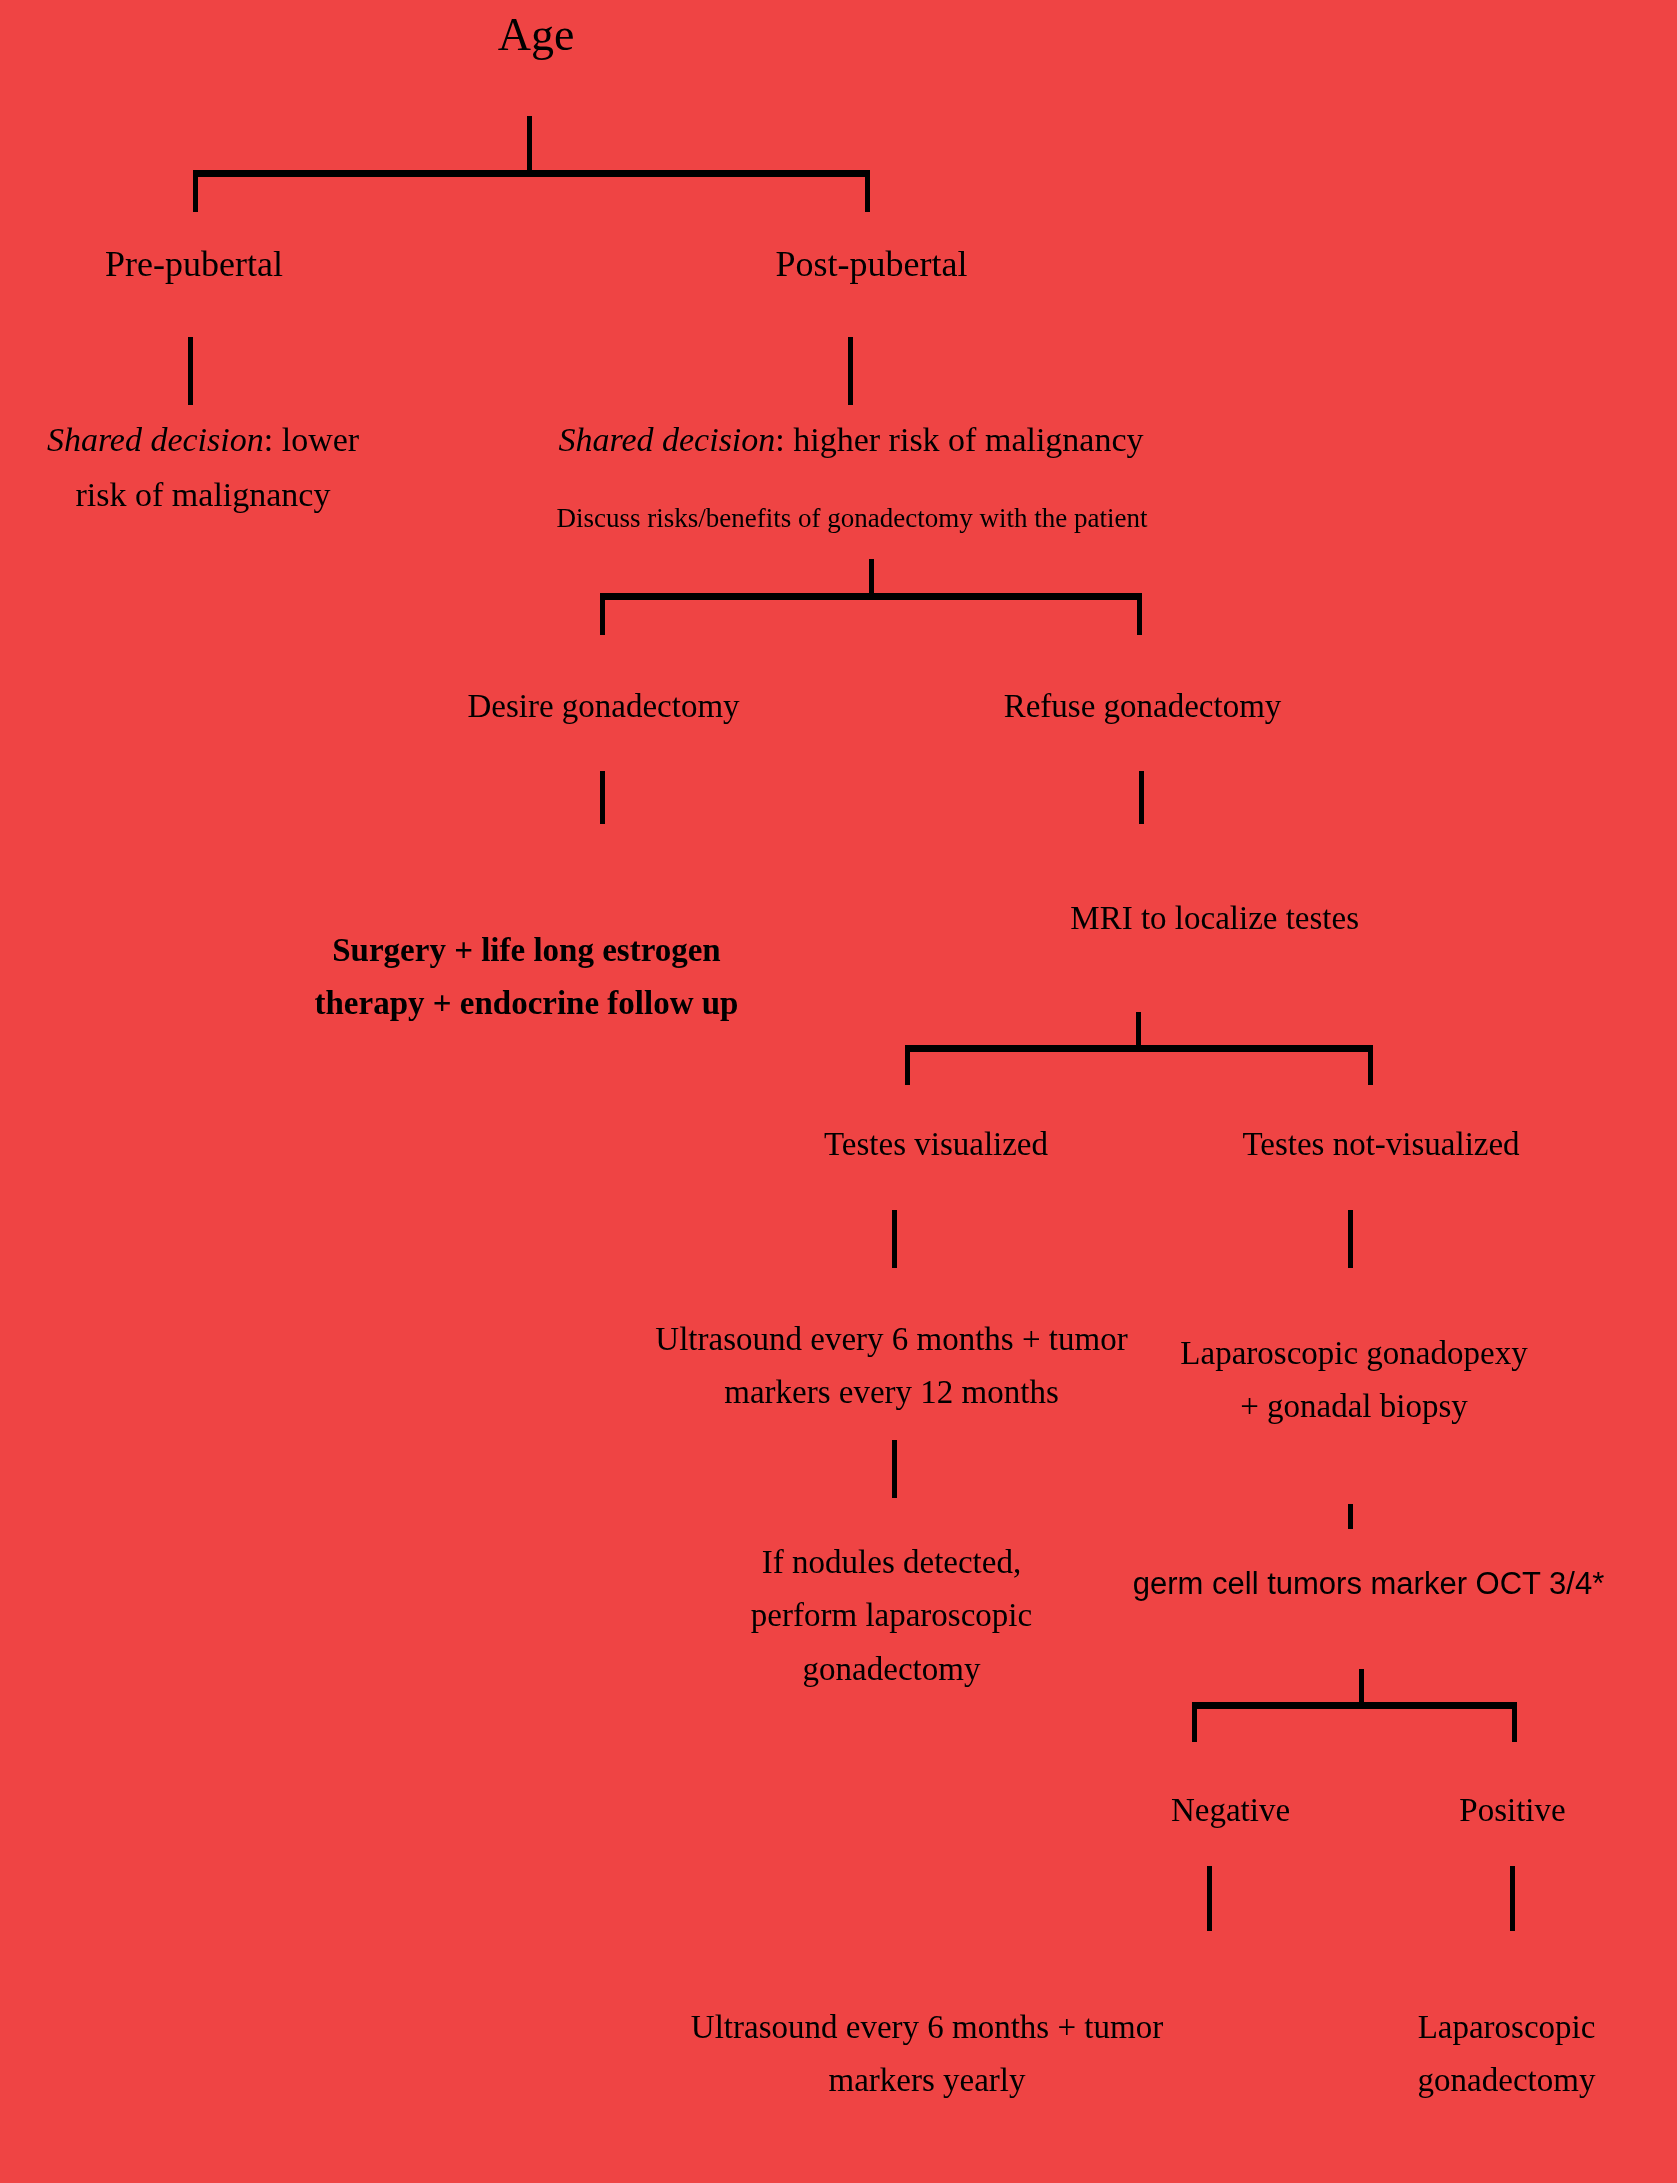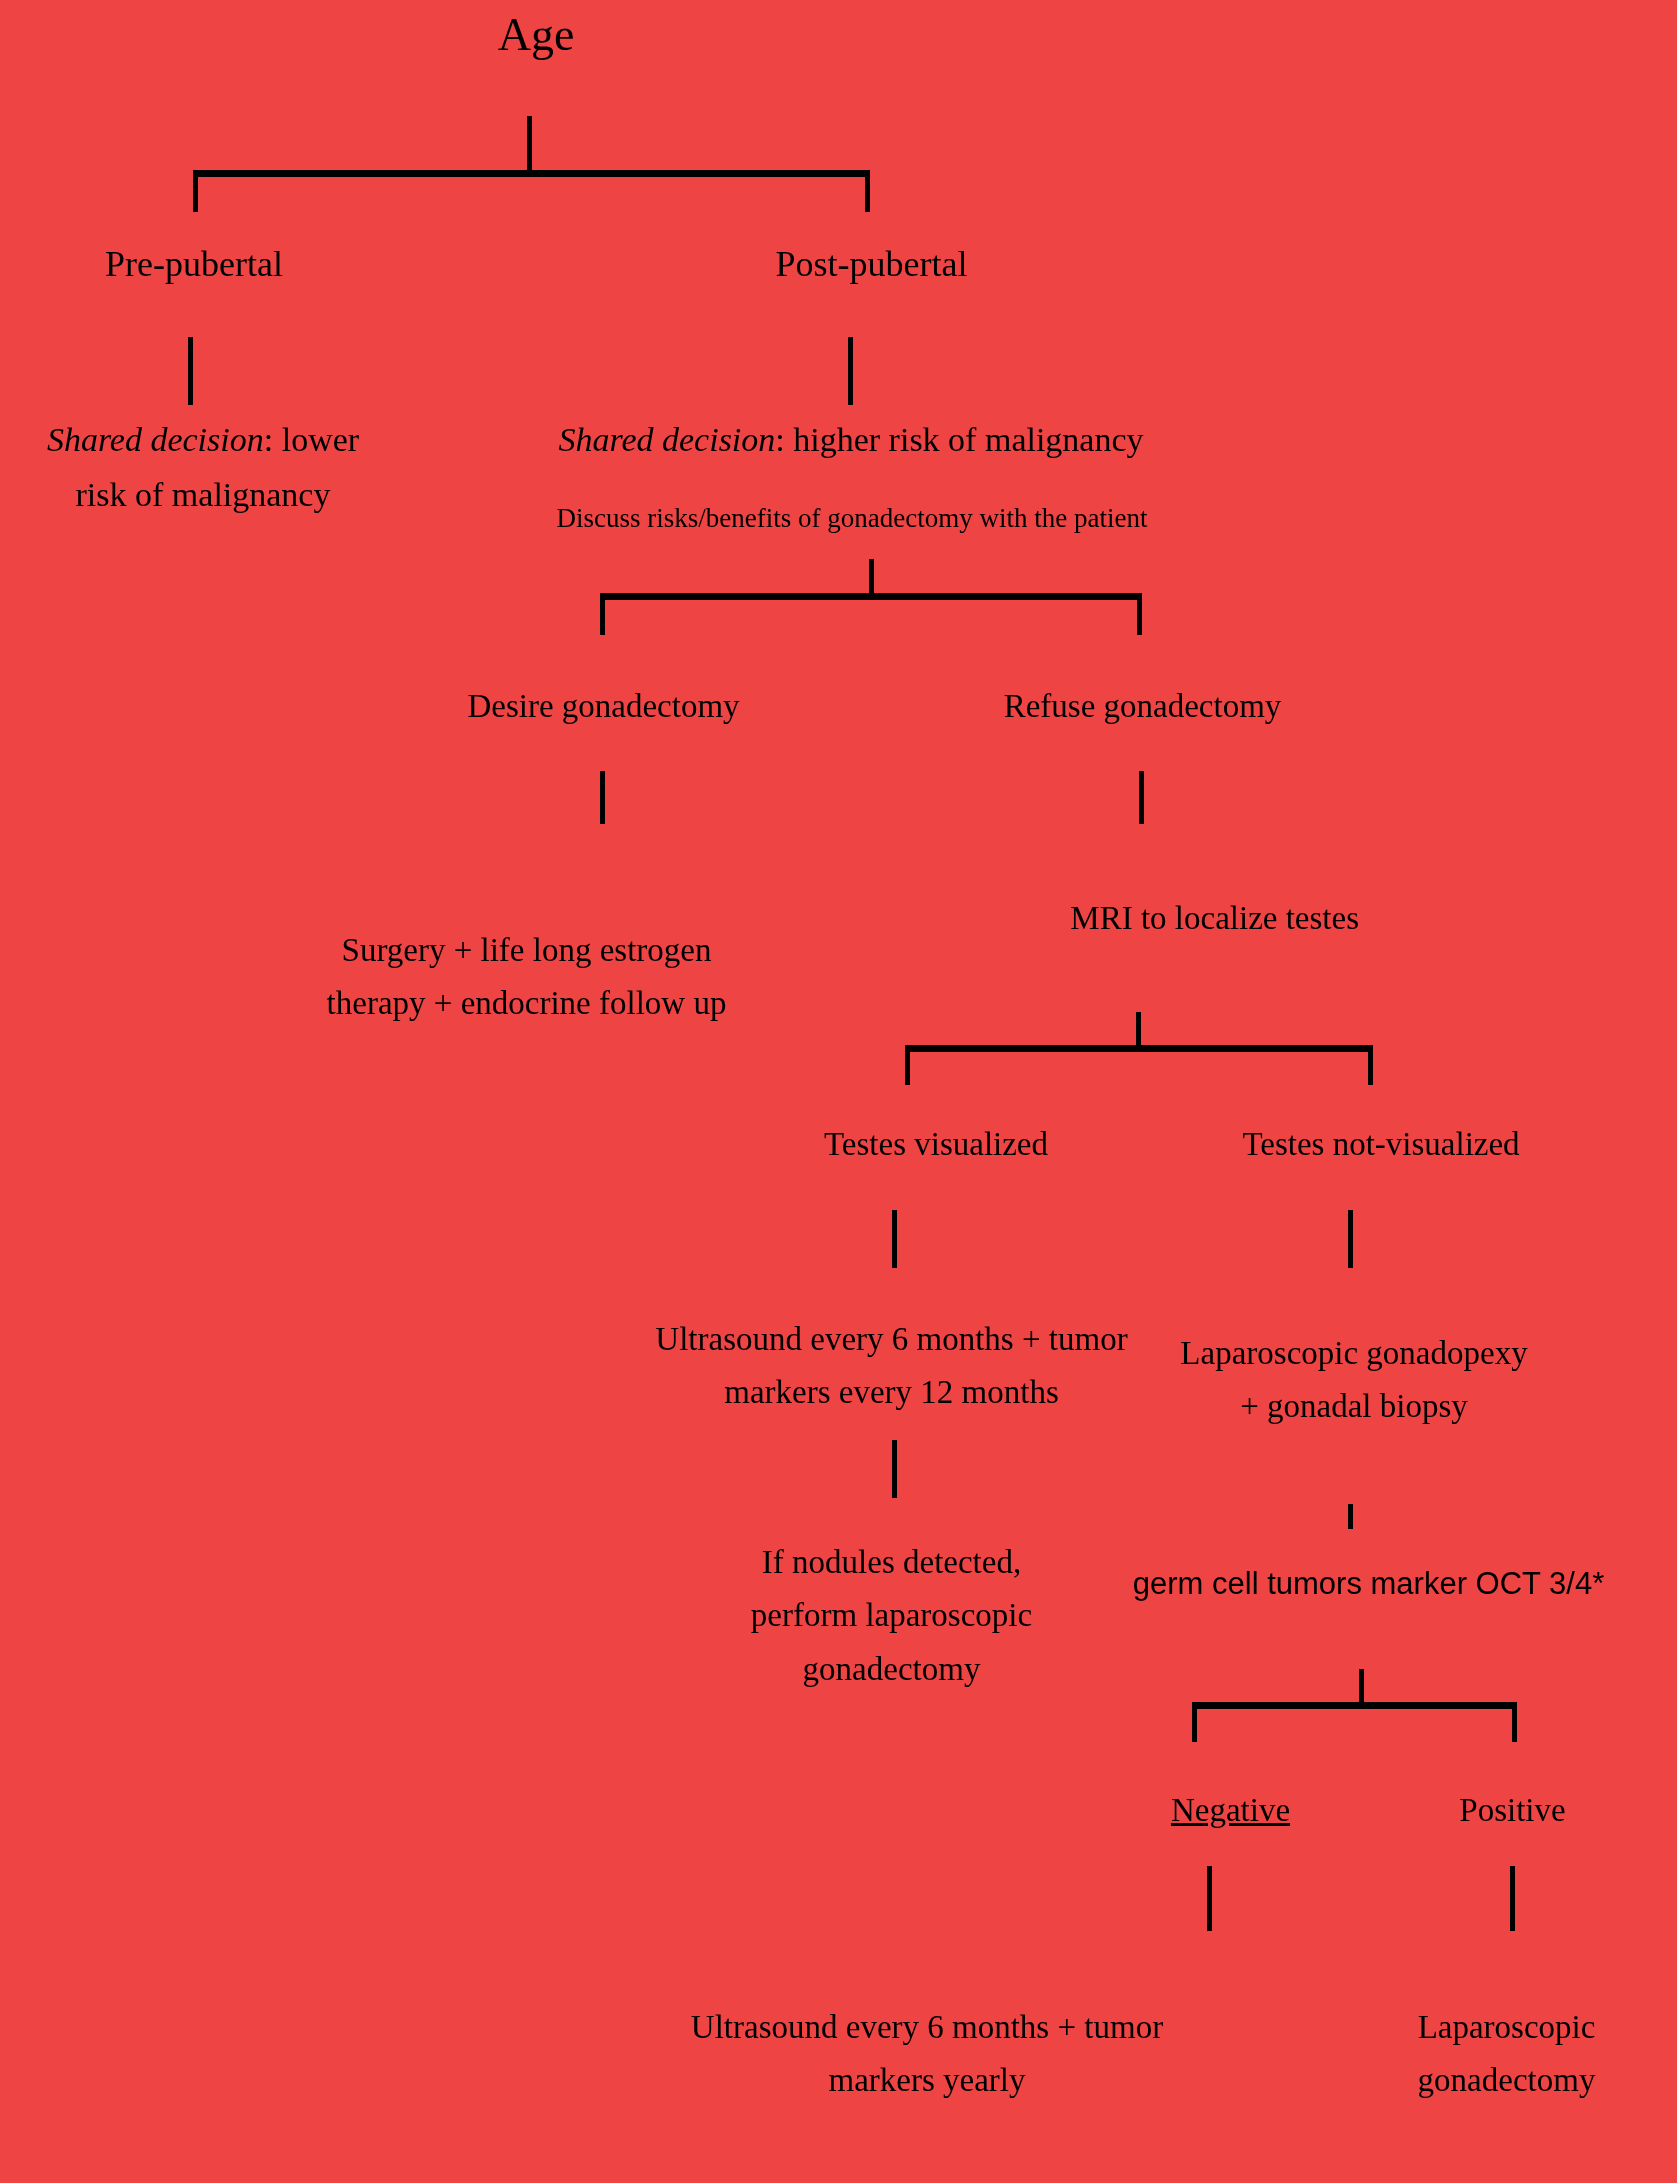--- a/index.html
+++ b/index.html
@@ -116,21 +116,21 @@
     <span>Desire gonadectomy</span>
   </div>
 
   <div class="node n-body" style="left:951px; top:680px; width:383px;">
     <span>Refuse gonadectomy</span>
   </div>
 
   <div class="vline" style="left:600px; top:771px; height:53px;"></div>
   <div class="vline" style="left:1139px; top:771px; height:53px;"></div>
 
-  <div class="node n-body wrap" style="left:247px; top:924px; width:559px;">
+  <div class="node n-body wrap" style="left:247px; top:924px; width:559px;font-weight:bold;">
     <span>Surgery + life long estrogen</span><br>
     <span>therapy + endocrine follow up</span>
   </div>
 
   <div class="node n-body" style="left:918px; top:892px; width:441px;text-align:right;">
     <span>MRI to localize testes</span>
   </div>
 
   <div class="vline" style="left:1136px; top:1012px; height:36px;"></div>
 
@@ -175,21 +175,21 @@
   </div>
 
   <div class="vline" style="left:1359px; top:1669px; height:36px;"></div>
 
   <div class="bracket" style="left:1192px; top:1702px; width:325px; height:40px;">
     <div class="top"></div>
     <div class="leg left" style="height:40px;"></div>
     <div class="leg right" style="height:40px;"></div>
   </div>
 
-  <div class="node n-body" style="left:1101px; top:1784px; width:259px;text-decoration:underline;">
+  <div class="node n-body" style="left:1101px; top:1784px; width:259px;">
     <span>Negative</span>
   </div>
 
   <div class="node n-body" style="left:1386px; top:1784px; width:253px;">
     <span>Positive</span>
   </div>
 
   <div class="vline" style="left:1207px; top:1866px; height:65px;"></div>
   <div class="vline" style="left:1510px; top:1866px; height:65px;"></div>
 

